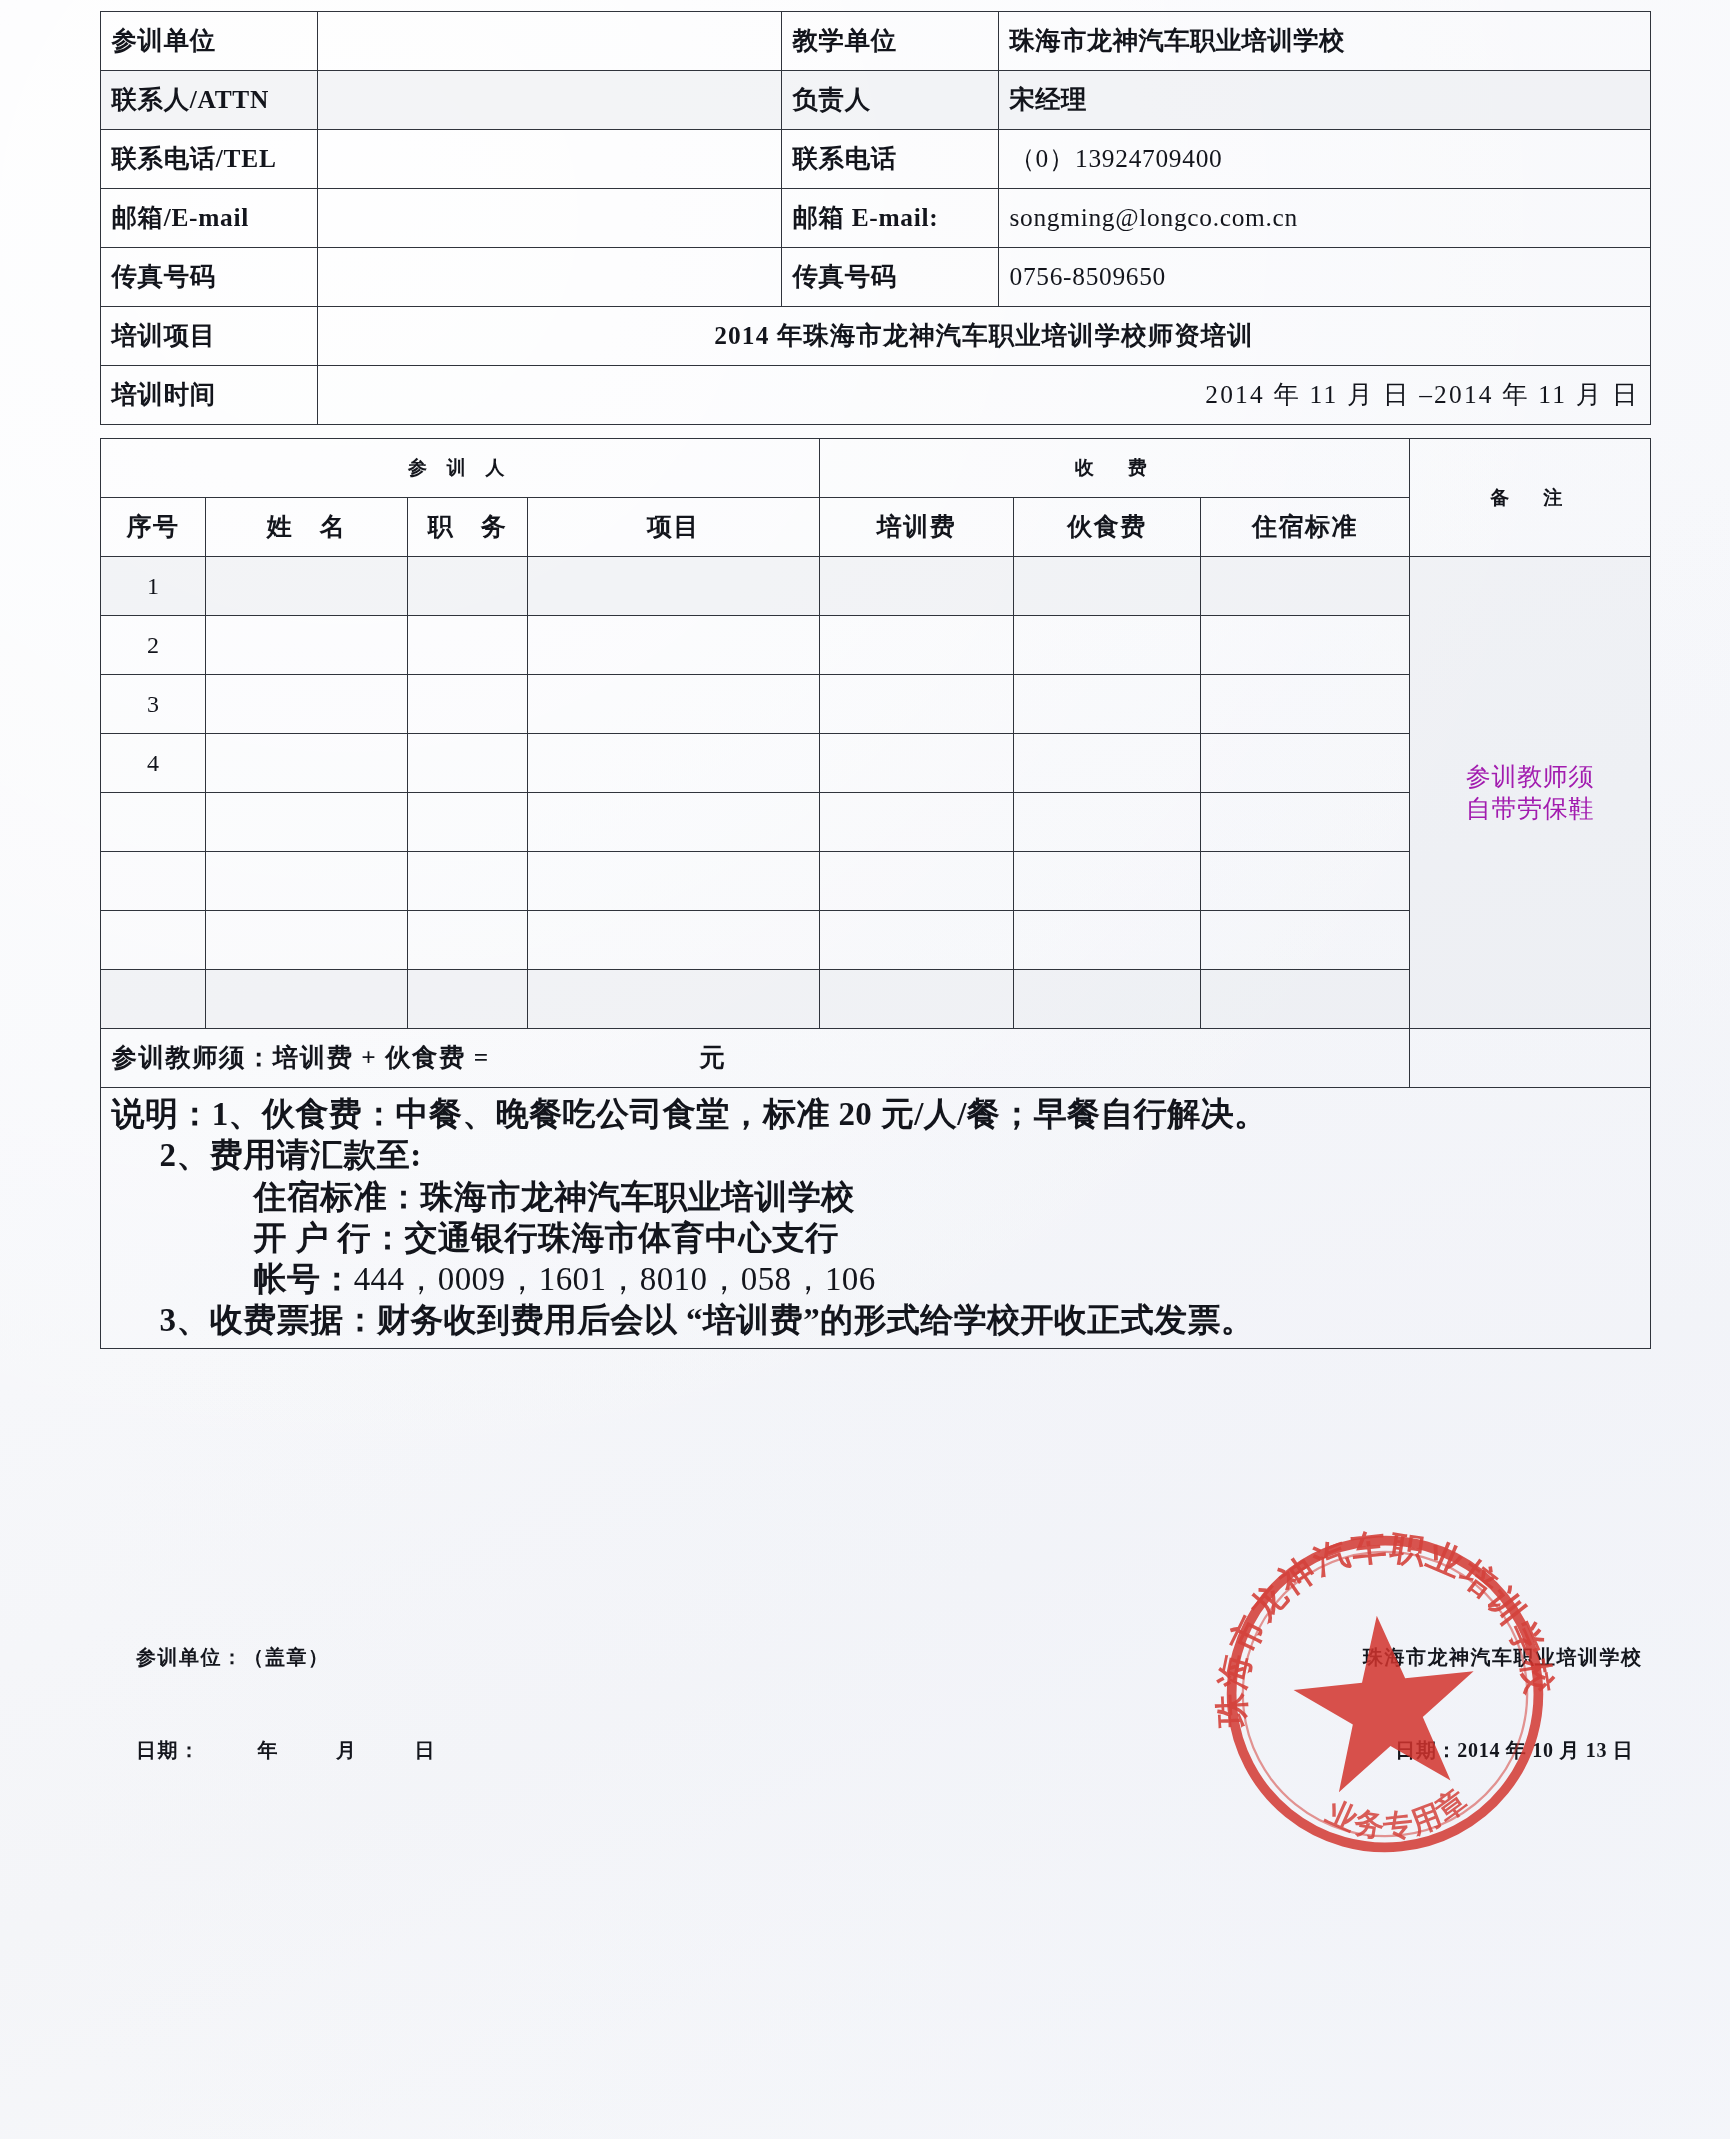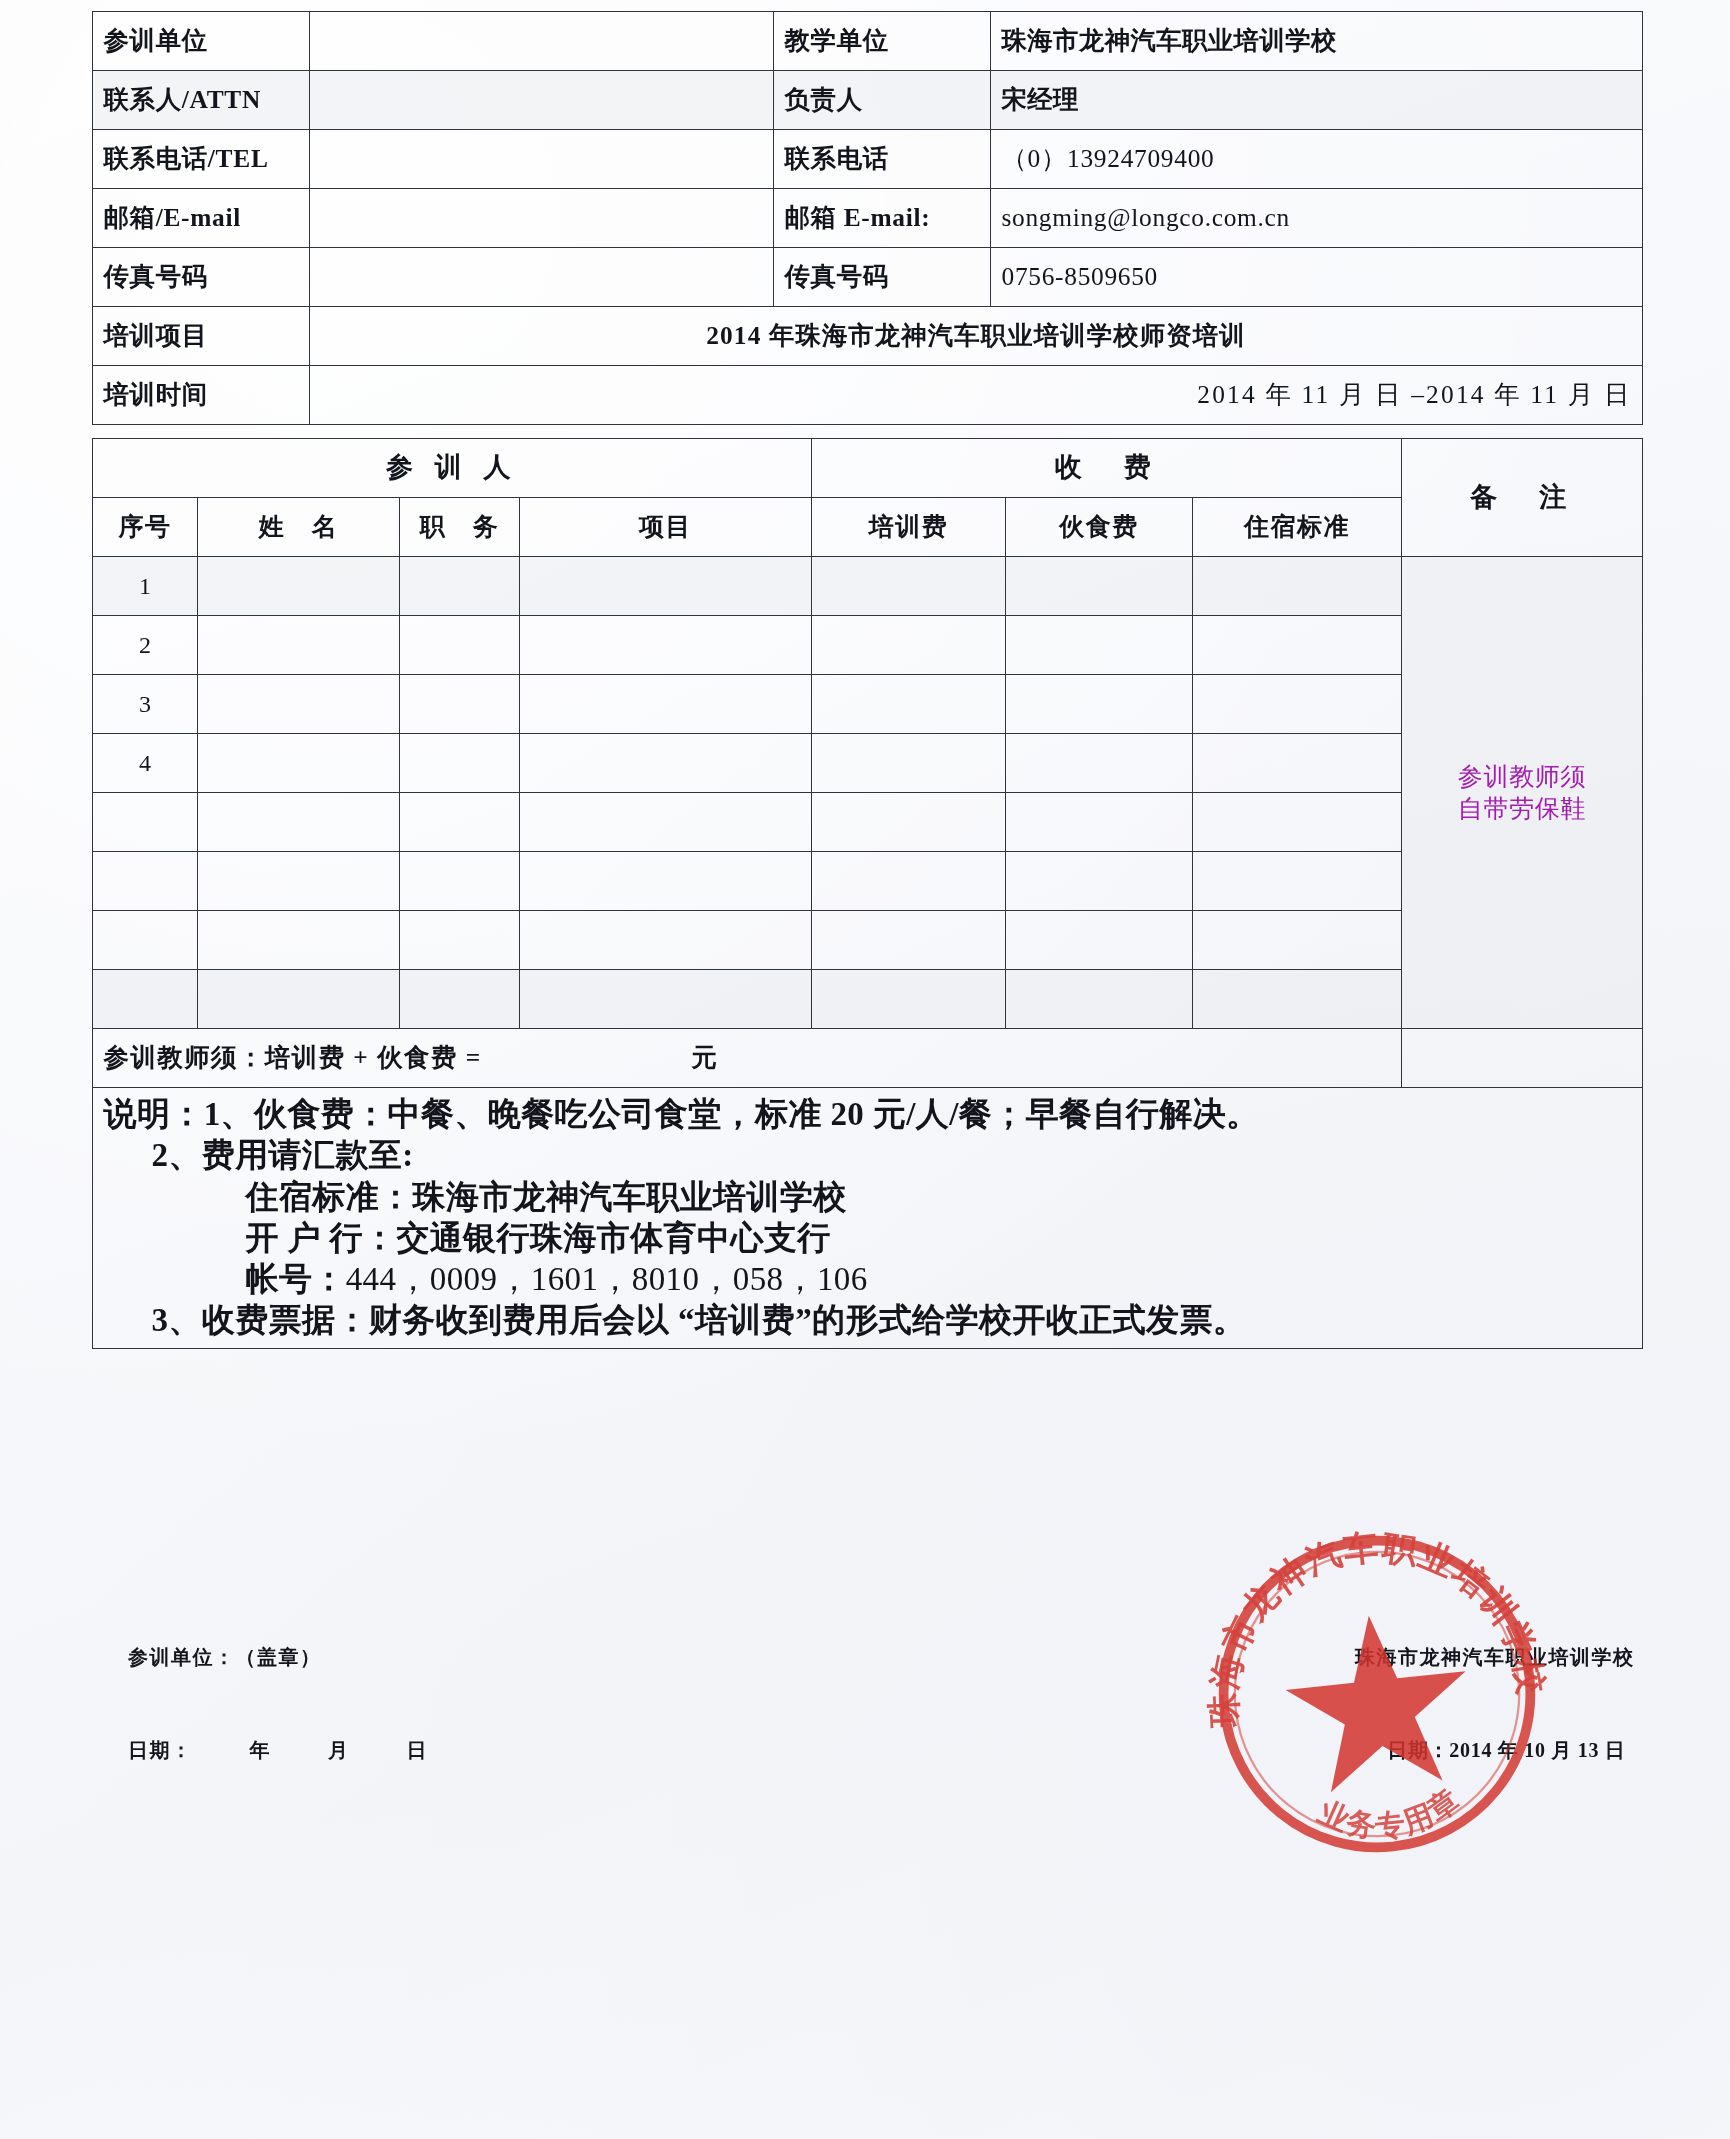--- a/index.html
+++ b/index.html
@@ -20,21 +20,21 @@
     position: absolute;
     inset: 0;
     background:
       radial-gradient(circle at 20% 10%, rgba(255,255,255,0.85), rgba(244,246,250,0) 55%),
       radial-gradient(circle at 85% 85%, rgba(240,242,248,0.8), rgba(255,255,255,0) 60%);
     pointer-events: none;
   }
 
   .sheet {
     position: absolute;
-    left: 4px; top: 0;
+    left: 12px; top: 0;
     width: 1448px;
     height: 2140px;
   }
 
   
   table.form {
     position: absolute;
     left: 88px;
     top: 10.5px;
     width: 1550px;
@@ -74,21 +74,21 @@
   }
   .time-val {
     text-align: right;
     font-weight: 400;
     letter-spacing: 2.2px;
   }
 
   .grp-head {
     text-align: center;
     font-weight: 700;
-    font-size: 27px;
+    font-size: 19px;
     letter-spacing: 7.5px;
     height: 64px;
   }
   .col-head {
     text-align: center;
     font-weight: 700;
     font-size: 25px;
     letter-spacing: 1.5px;
     height: 45px;
   }

